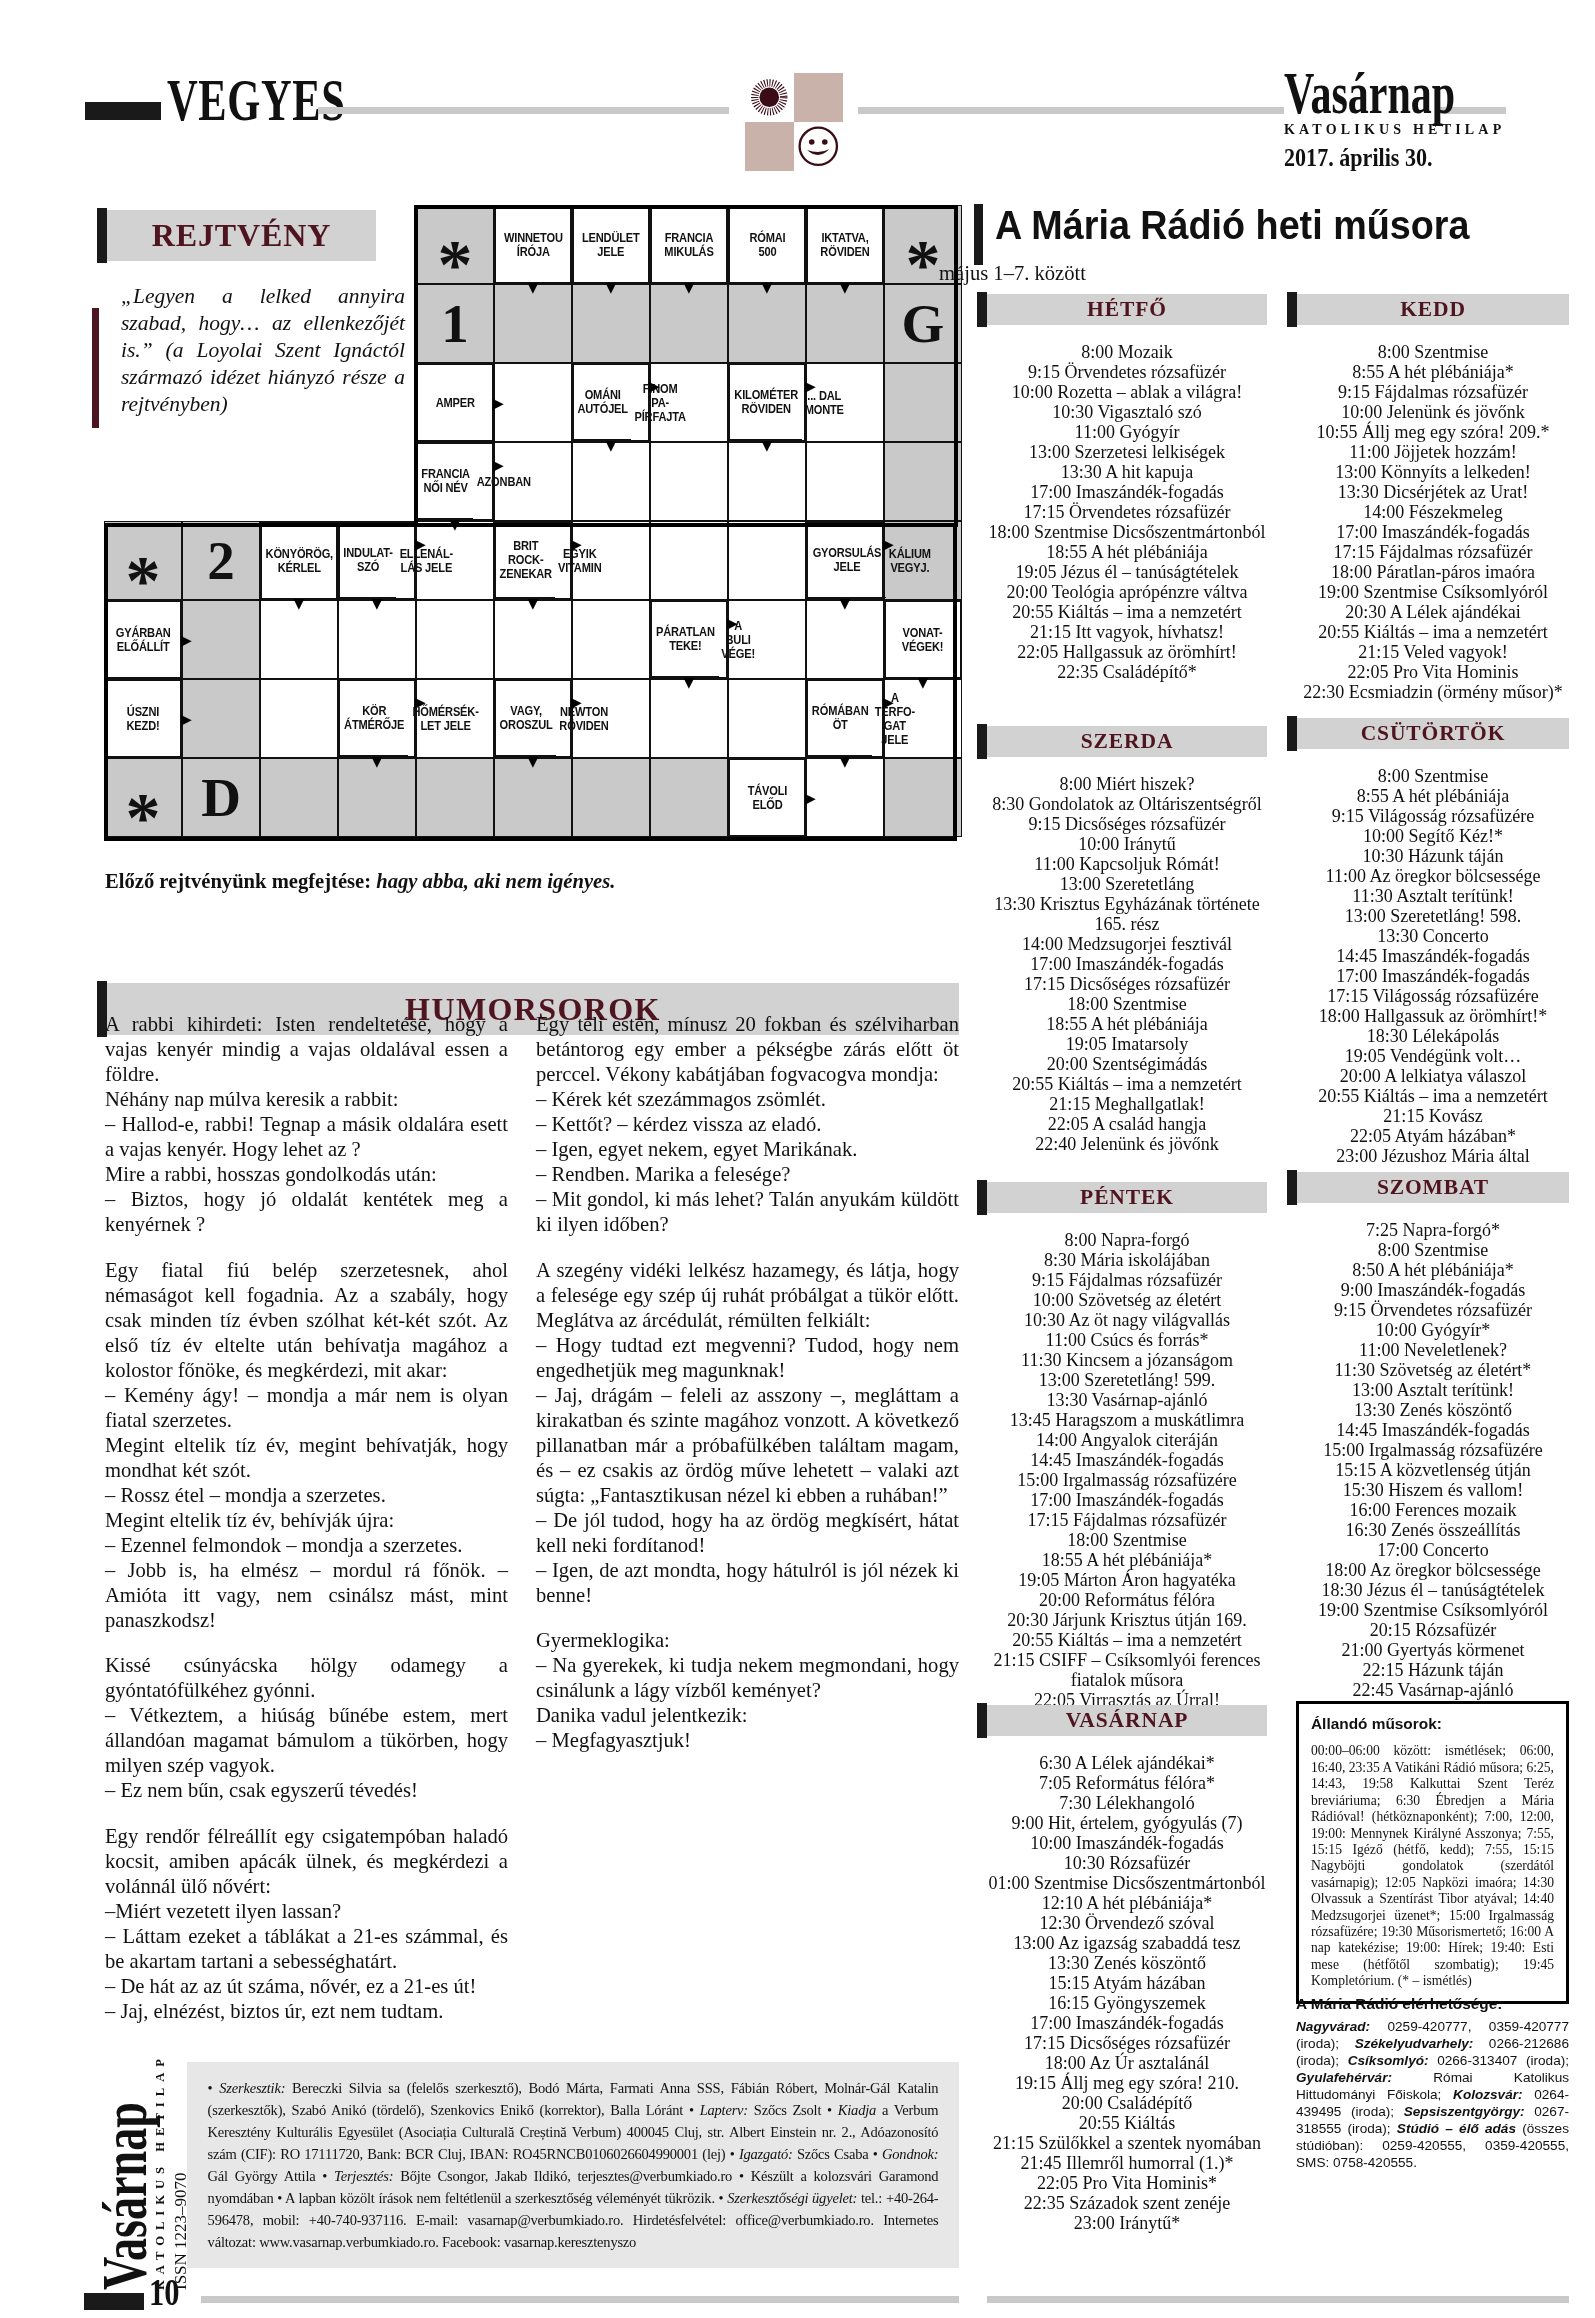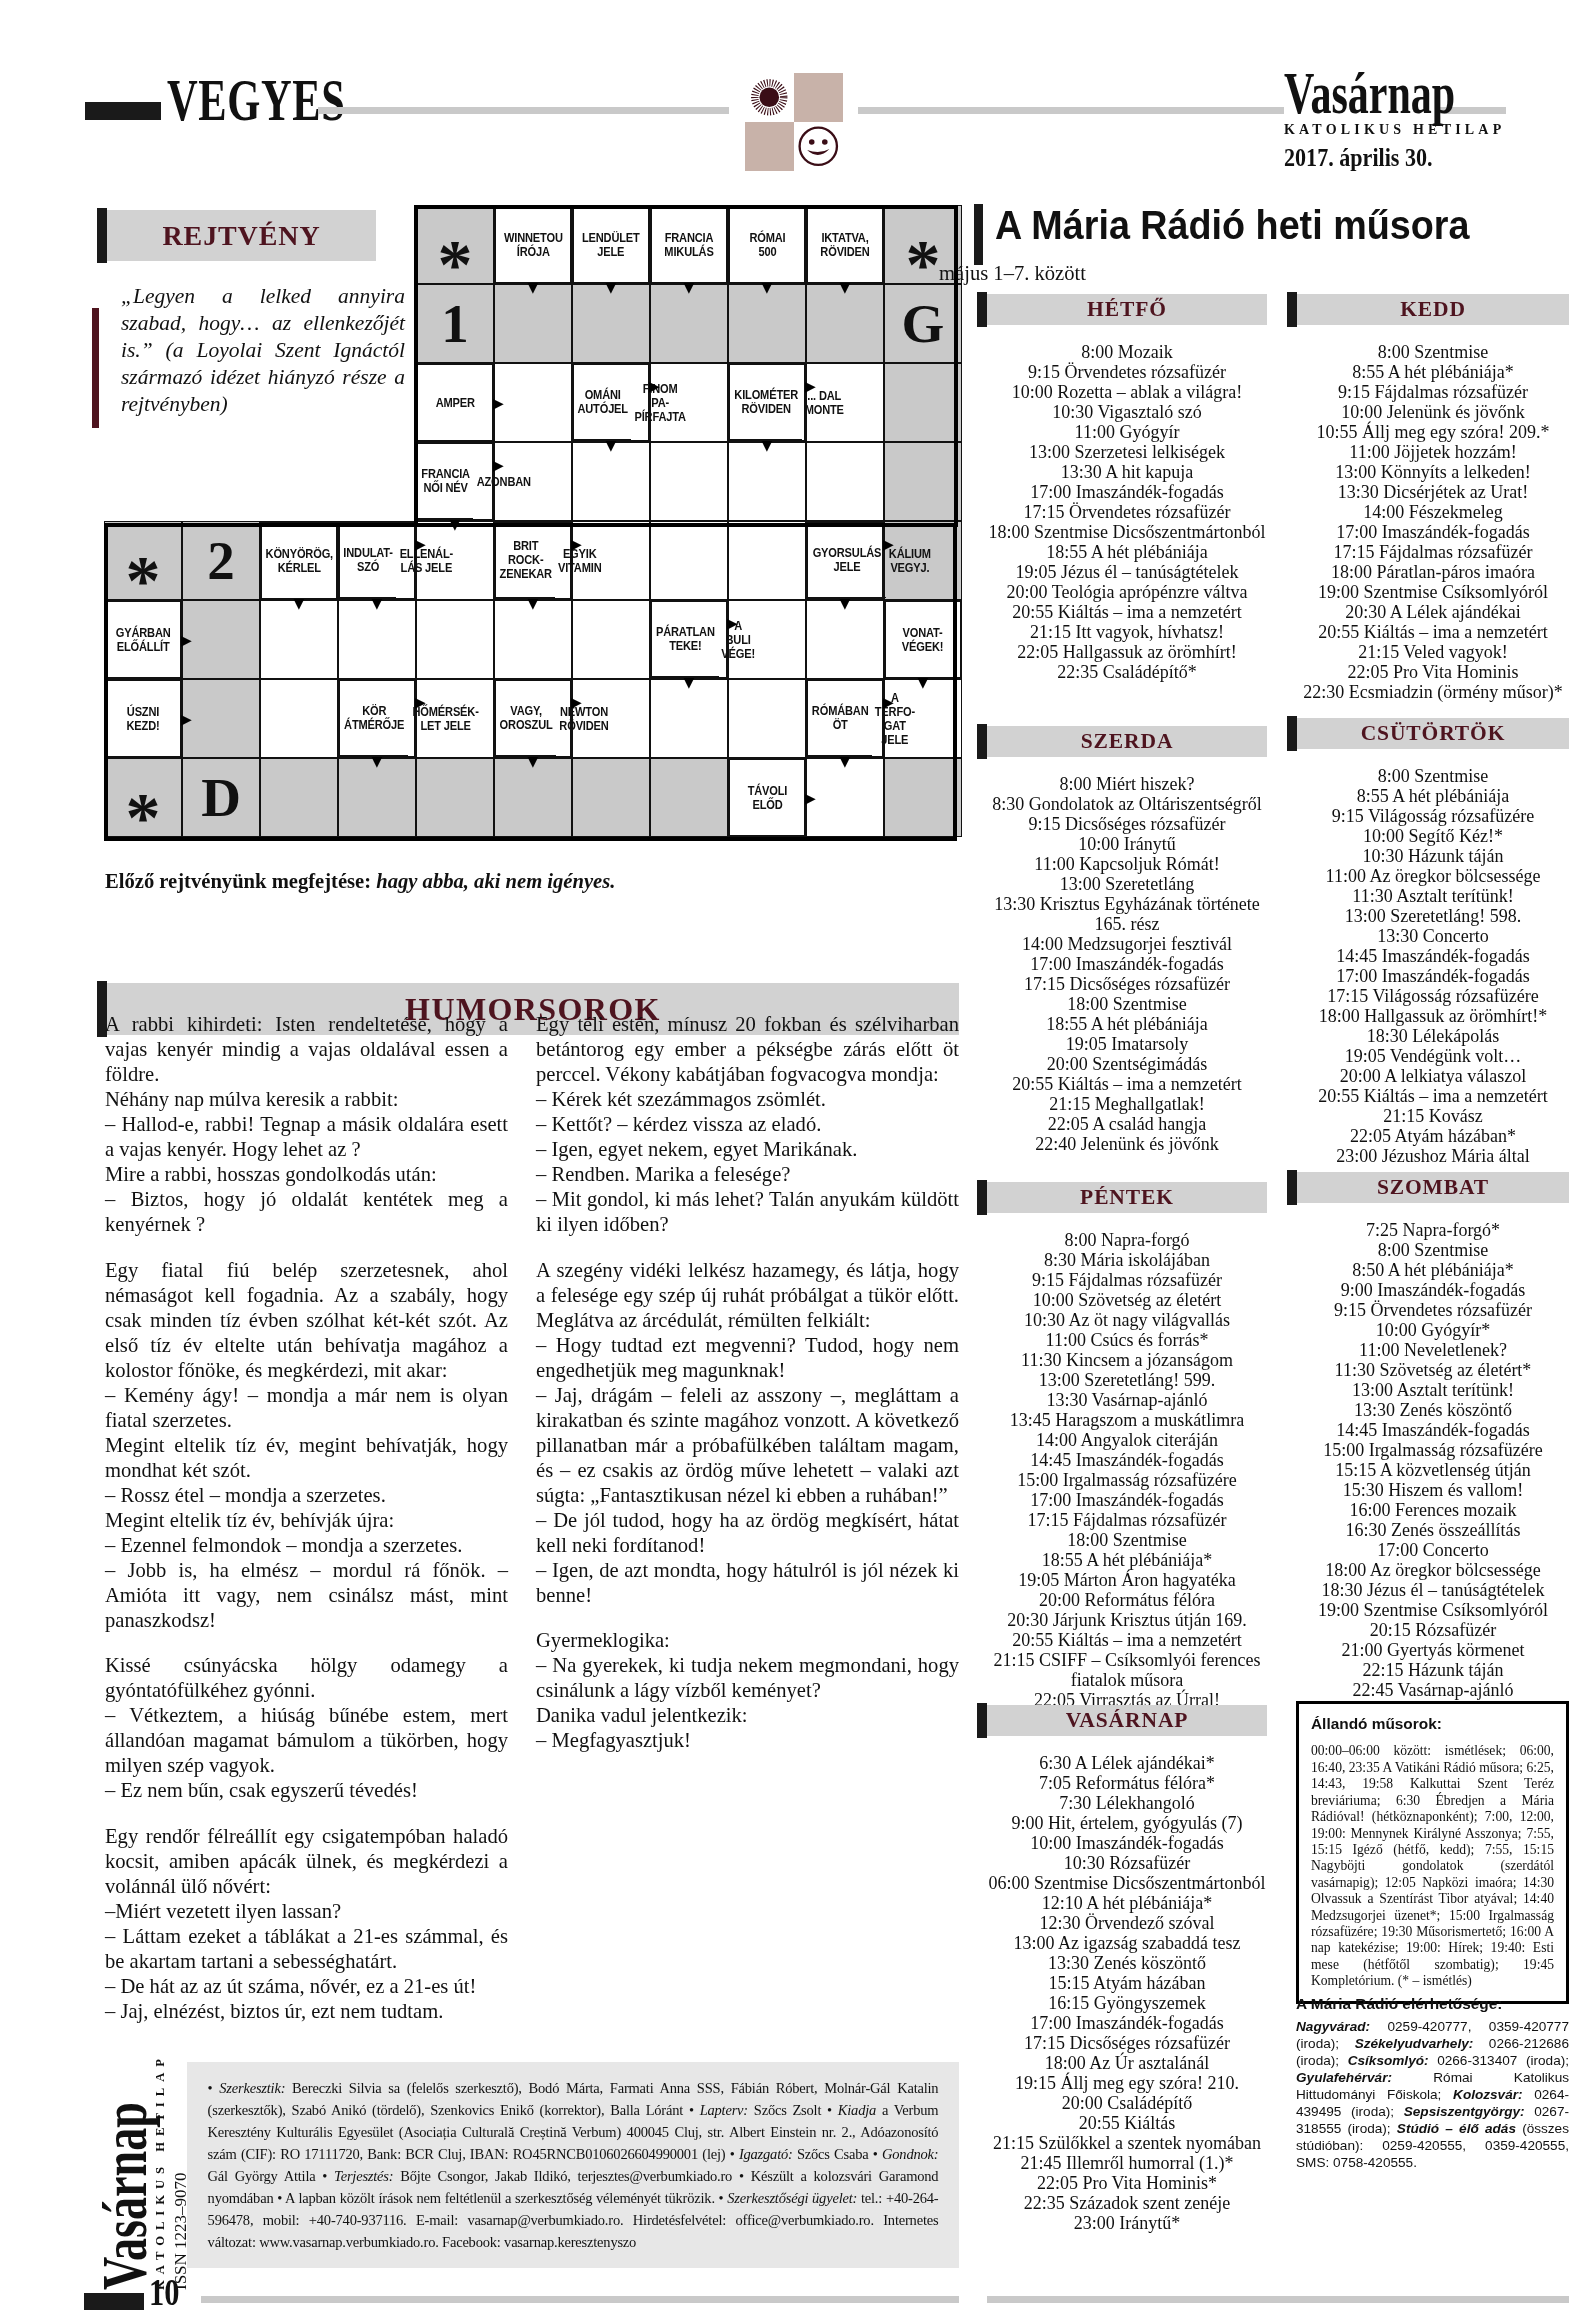--- a/index.html
+++ b/index.html
@@ -27,21 +27,21 @@
   .brand .bt{font-size:14px;font-weight:700;letter-spacing:4.2px;margin-top:0.9px;white-space:nowrap;}
   .brand .bd{font-size:26px;font-weight:700;transform:scaleX(.85);transform-origin:left top;
              margin-top:4.7px;white-space:nowrap;}
 
   
   .secbar{background:#d2d2d2;position:relative;}
   .secbar::before{content:"";position:absolute;left:-10.3px;top:-1.9px;bottom:-1.9px;width:10.3px;background:#1a1a1a;}
   .sectitle{color:#4e141f;font-weight:700;text-align:center;}
 
   .rejtveny-hd{left:107px;top:210px;width:269px;height:51px;display:flex;align-items:center;justify-content:center;}
-  .rejtveny-hd .sectitle{font-size:28px;letter-spacing:0.9px;}
+  .rejtveny-hd .sectitle{font-size:32px;letter-spacing:0.9px;}
 
   .quote-bar{left:92px;top:308px;width:7px;height:120px;background:#4e141f;}
   .quote{left:121px;top:283px;width:284px;font-style:italic;font-size:21.5px;line-height:27px;text-align:justify;}
 
   
   #crossword{left:104px;top:205px;width:853px;height:636px;display:grid;
              grid-template-columns:repeat(11,78px);grid-template-rows:repeat(8,79px);}
   .cw{box-sizing:border-box;position:relative;}
   .cw-out{border:none;background:transparent;}
   .cw-empty{border:1.4px solid #111;background:#fff;}
@@ -636,21 +636,21 @@
     <div class="day-header secbar">
       <span class="sectitle">VASÁRNAP</span>
     </div>
     <div class="day-list">
         <div class="sched-line">6:30 A Lélek ajándékai*</div>
         <div class="sched-line">7:05 Református félóra*</div>
         <div class="sched-line">7:30 Lélekhangoló</div>
         <div class="sched-line">9:00 Hit, értelem, gyógyulás (7)</div>
         <div class="sched-line">10:00 Imaszándék-fogadás</div>
         <div class="sched-line">10:30 Rózsafüzér</div>
-        <div class="sched-line">06:00 Szentmise Dicsőszentmártonból</div>
+        <div class="sched-line">01:00 Szentmise Dicsőszentmártonból</div>
         <div class="sched-line">12:10 A hét plébániája*</div>
         <div class="sched-line">12:30 Örvendező szóval</div>
         <div class="sched-line">13:00 Az igazság szabaddá tesz</div>
         <div class="sched-line">13:30 Zenés köszöntő</div>
         <div class="sched-line">15:15 Atyám házában</div>
         <div class="sched-line">16:15 Gyöngyszemek</div>
         <div class="sched-line">17:00 Imaszándék-fogadás</div>
         <div class="sched-line">17:15 Dicsőséges rózsafüzér</div>
         <div class="sched-line">18:00 Az Úr asztalánál</div>
         <div class="sched-line">19:15 Állj meg egy szóra! 210.</div>

